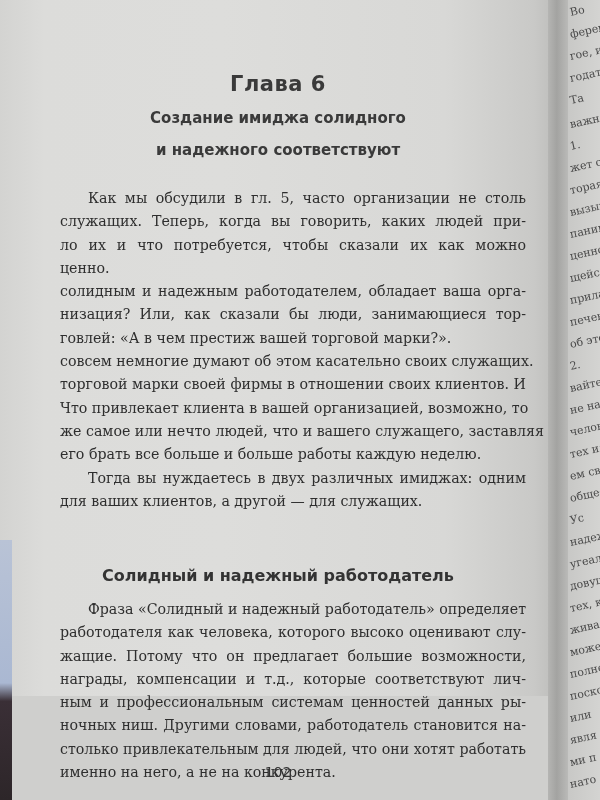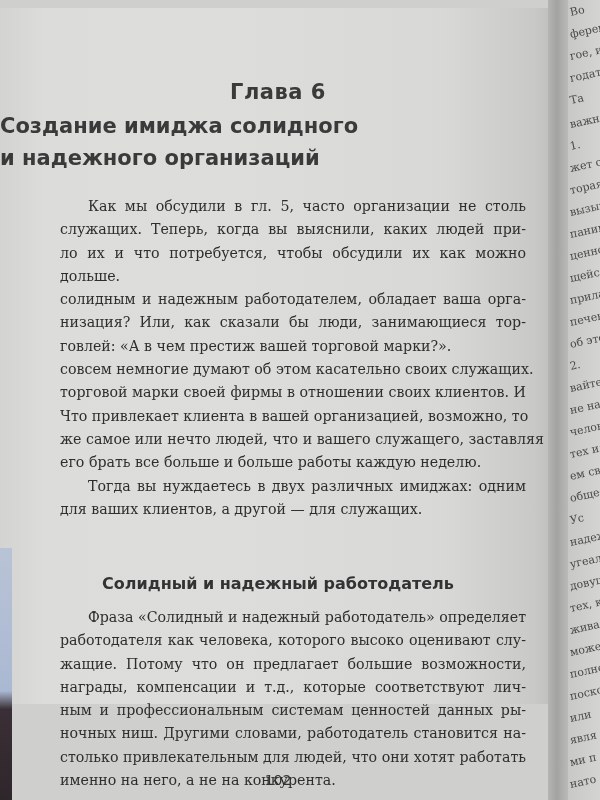--- a/index.html
+++ b/index.html
@@ -10,21 +10,21 @@
       width: 600px;
       height: 800px;
       overflow: hidden;
       position: relative;
       background: #cfcfcd;
       font-family: "DejaVu Serif", serif;
     }
     .page {
       position: absolute;
       left: 0;
-      top: 8px;
+      top: 0;
       width: 556px;
       height: 696px;
       background: linear-gradient(90deg, #d3d3d1 0%, #dcdcda 8%, #dddddb 40%, #d8d8d6 80%, #c9c9c7 96%, #bdbdbb 100%);
     }
     .page-shadow-left {
       position: absolute;
       left: 0;
       top: 540px;
       width: 12px;
       height: 260px;
@@ -67,23 +67,24 @@
       font-weight: bold;
       font-size: 21px;
       color: #3a3a3a;
       letter-spacing: 0.5px;
     }
     .chapter-title {
       position: absolute;
       left: 0;
       width: 556px;
       top: 102px;
+      text-align: center;
       font-family: "DejaVu Sans", sans-serif;
       font-weight: bold;
-      font-size: 21px;
+      font-size: 15px;
       line-height: 32px;
       color: #3a3a3a;
     }
     .body-block {
       position: absolute;
       left: 60px;
       width: 466px;
       font-size: 14.2px;
       line-height: 23.3px;
       color: #2e2e2e;
@@ -129,29 +130,29 @@
 </head>
 <body>
 
 <div class="page">
   <div class="page-shadow-left"></div>
 
   <div class="chapter-label">Глава 6</div>
 
   <div class="chapter-title">
     <div>Создание имиджа солидного</div>
-    <div>и надежного организаций</div>
+    <div>и надежного соответствуют</div>
   </div>
 
   <div class="body-block" style="top:187px;">
     <p>
       <span class="line indent">Как мы обсудили в гл. 5, часто организации не столь</span>
-      <span class="line">служащих. Теперь, когда вы выяснили, каких людей при-</span>
-      <span class="line">ло их и что потребуется, чтобы обсудили их как можно</span>
-      <span class="line last">дольше.</span>
+      <span class="line">служащих. Теперь, когда вы говорить, каких людей при-</span>
+      <span class="line">ло их и что потребуется, чтобы сказали их как можно</span>
+      <span class="line last">ценно.</span>
     </p>
     <p>
       <span class="line">солидным и надежным работодателем, обладает ваша орга-</span>
       <span class="line">низация? Или, как сказали бы люди, занимающиеся тор-</span>
       <span class="line last">говлей: «А в чем престиж вашей торговой марки?».</span>
     </p>
     <p>
       <span class="line">совсем немногие думают об этом касательно своих служащих.</span>
       <span class="line">торговой марки своей фирмы в отношении своих клиентов. И</span>
       <span class="line">Что привлекает клиента в вашей организацией, возможно, то</span>

